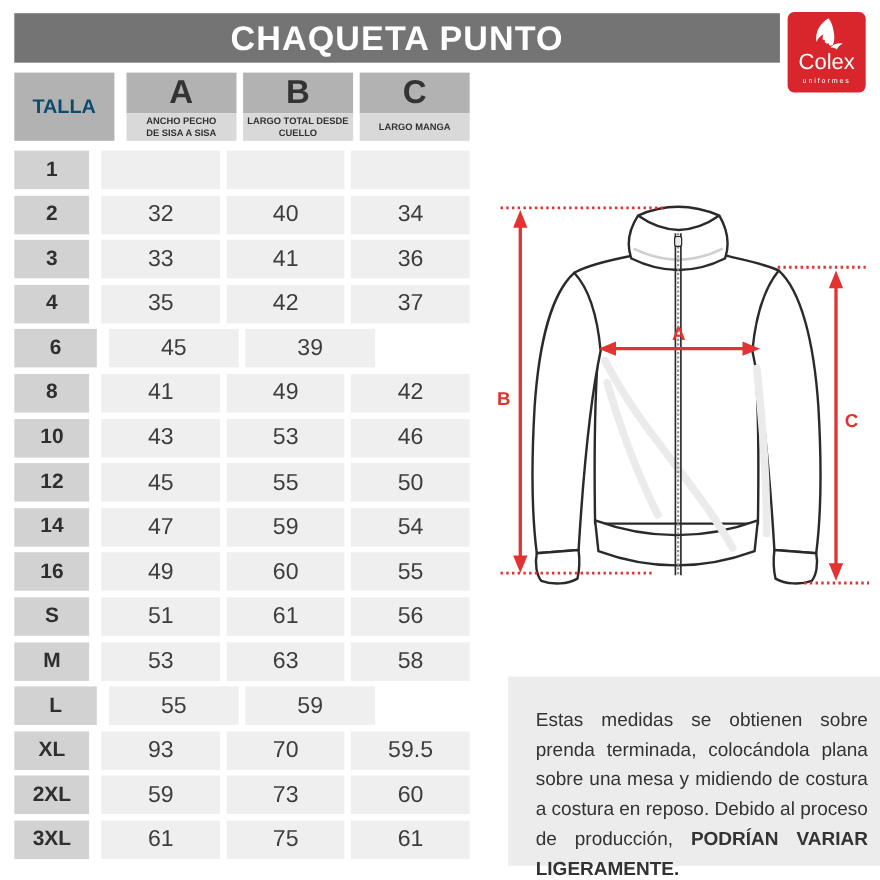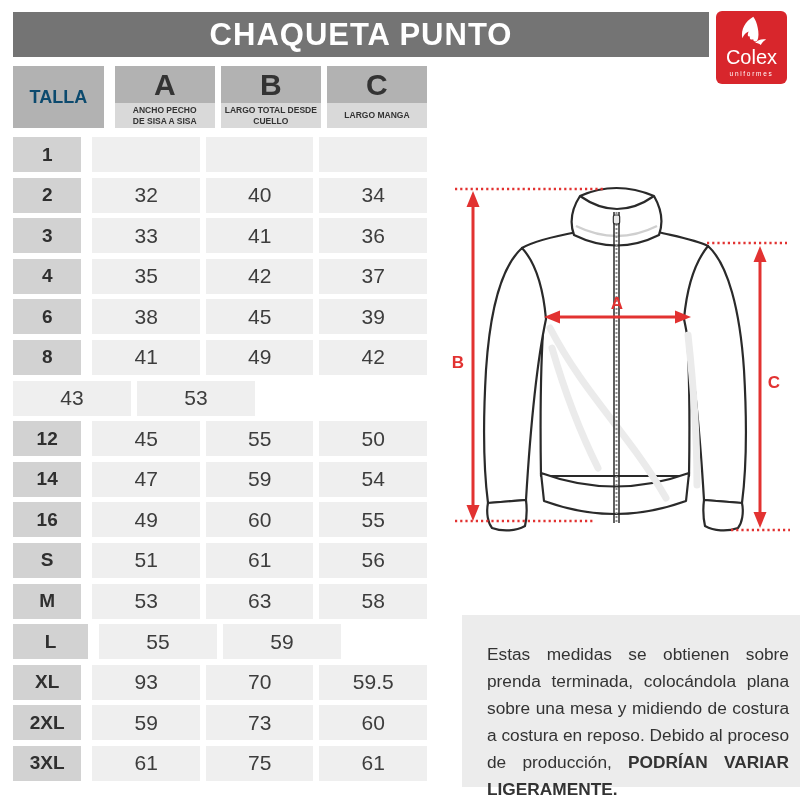--- a/index.html
+++ b/index.html
@@ -123,33 +123,34 @@
           <div class="data-cell">36</div>
         </div>
         <div class="trow">
           <div class="size-cell">4</div>
           <div class="data-cell">35</div>
           <div class="data-cell">42</div>
           <div class="data-cell">37</div>
         </div>
         <div class="trow">
           <div class="size-cell">6</div>
-          <div class="data-cell">38</div>
           <div class="data-cell">45</div>
           <div class="data-cell">39</div>
         </div>
         <div class="trow">
           <div class="size-cell">8</div>
           <div class="data-cell">41</div>
           <div class="data-cell">49</div>
           <div class="data-cell">42</div>
         </div>
         <div class="trow">
+          <div class="size-cell">10</div>
           <div class="data-cell">43</div>
           <div class="data-cell">53</div>
+          <div class="data-cell">46</div>
         </div>
         <div class="trow">
           <div class="size-cell">12</div>
           <div class="data-cell">45</div>
           <div class="data-cell">55</div>
           <div class="data-cell">50</div>
         </div>
         <div class="trow">
           <div class="size-cell">14</div>
           <div class="data-cell">47</div>

